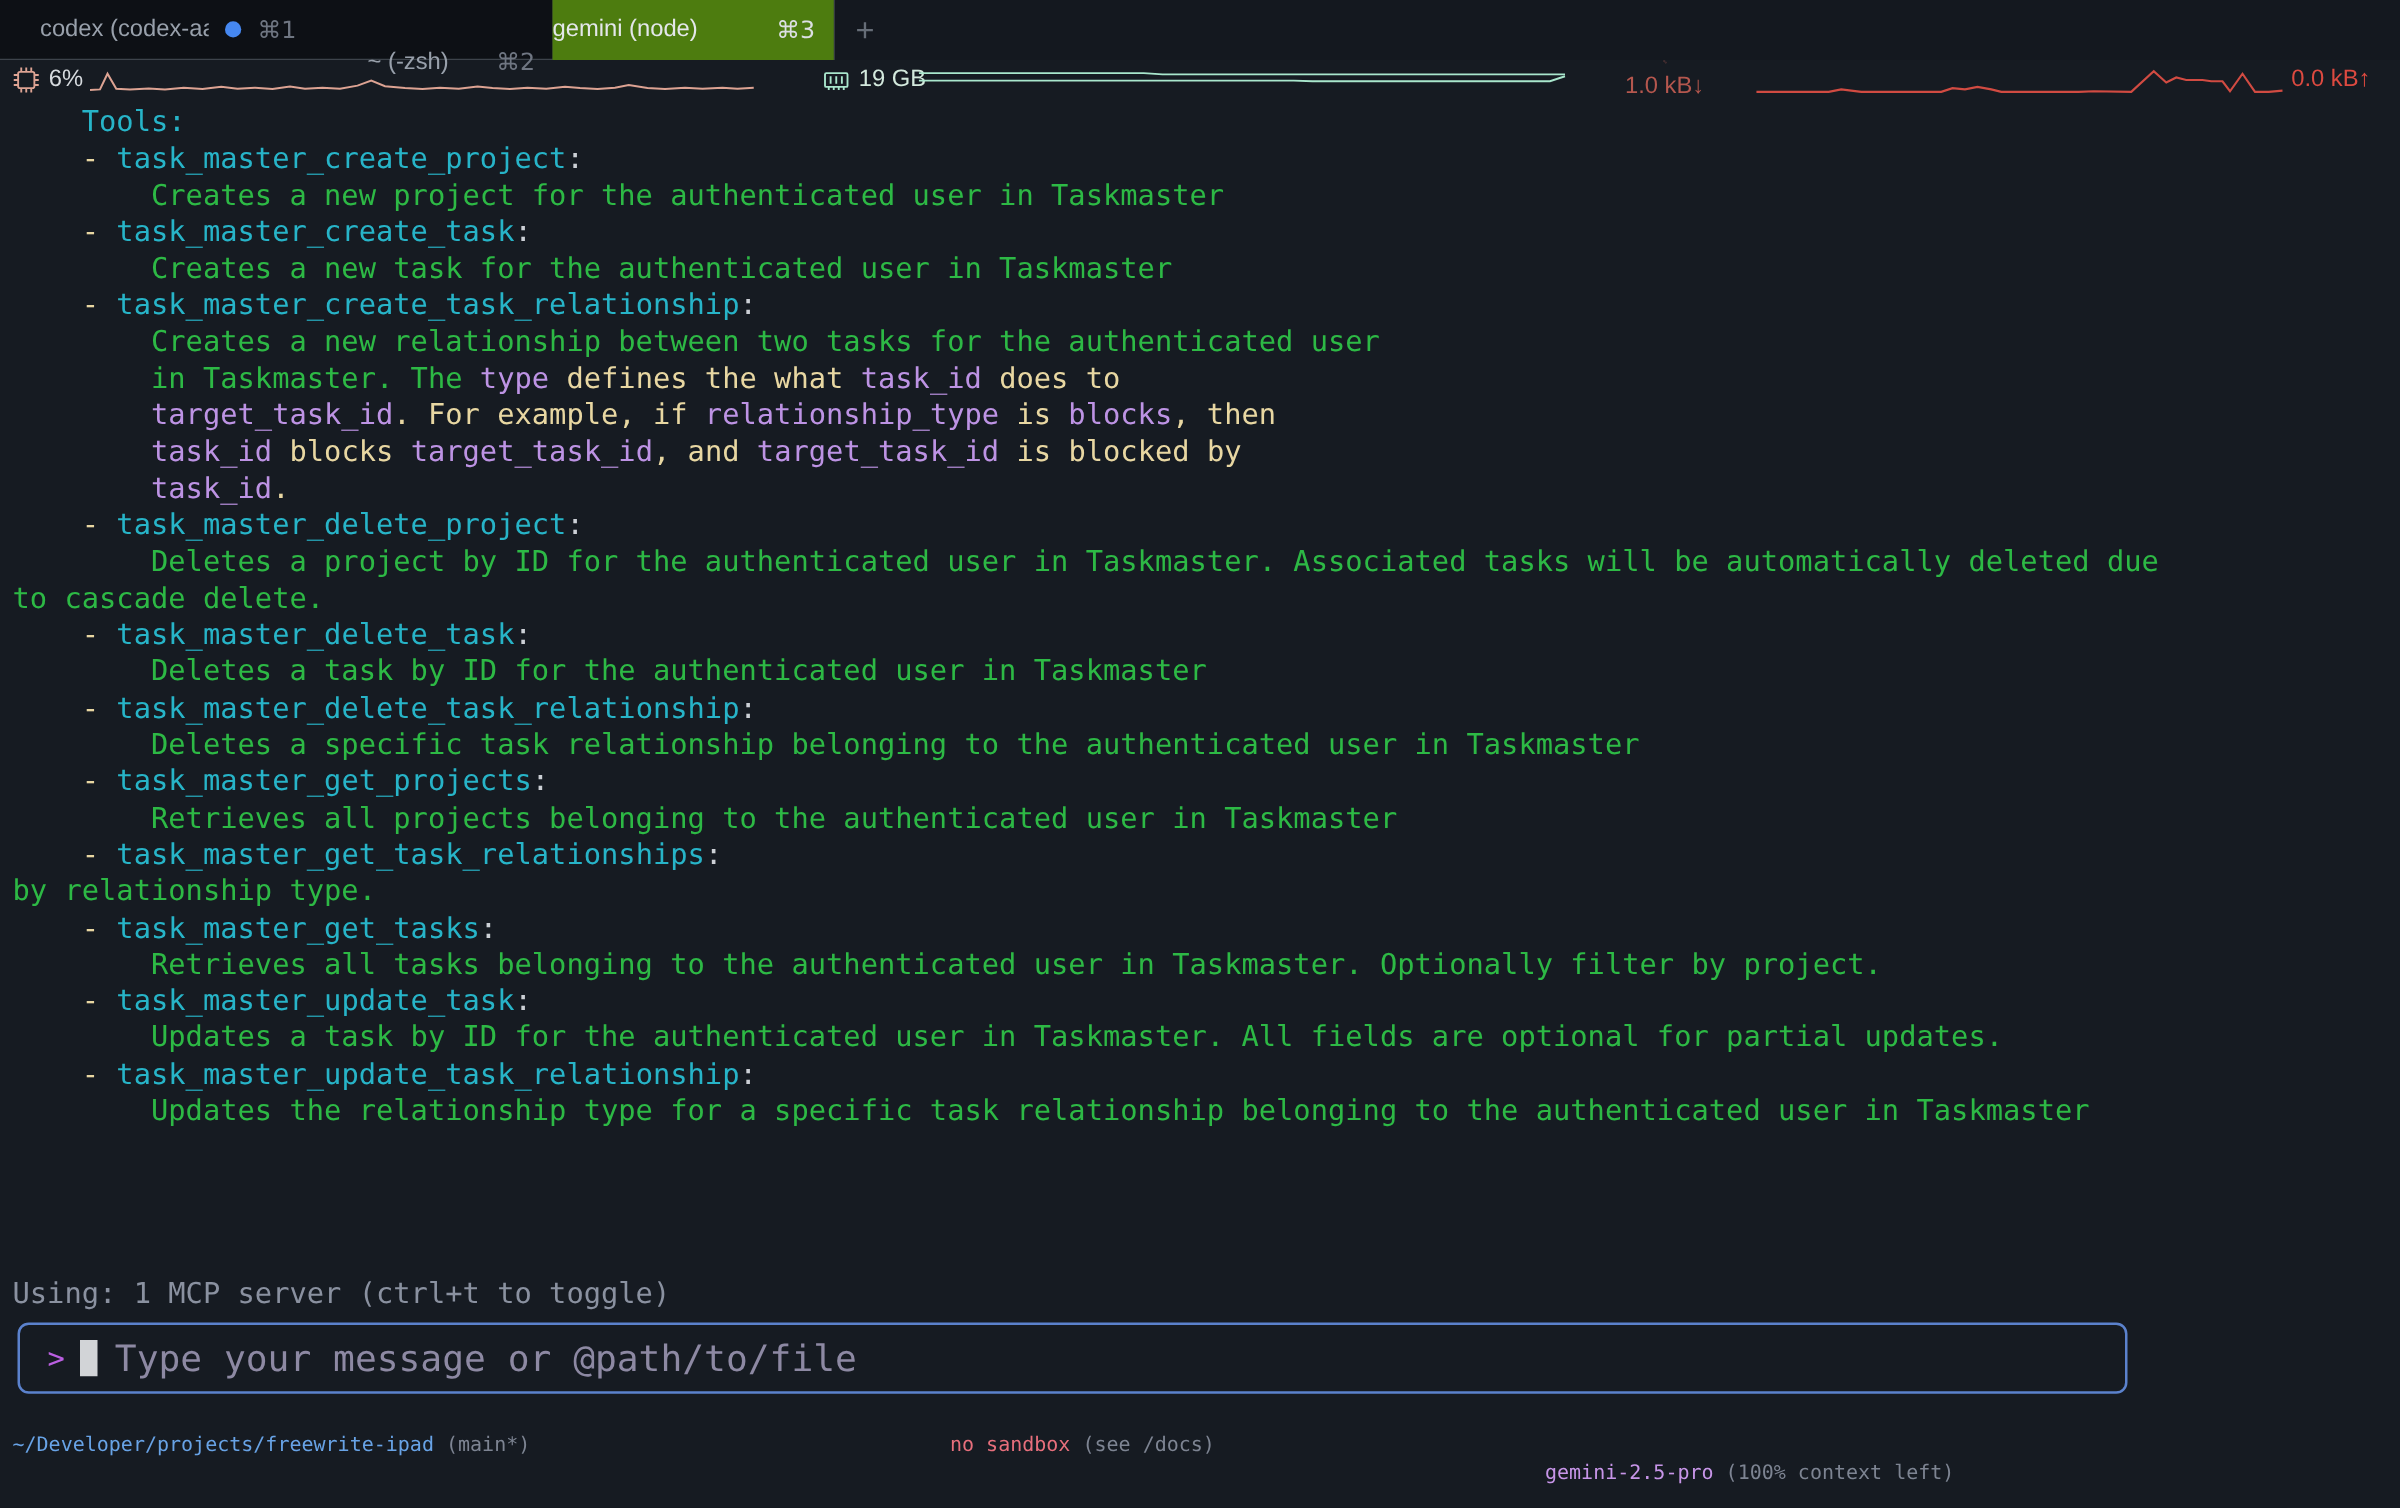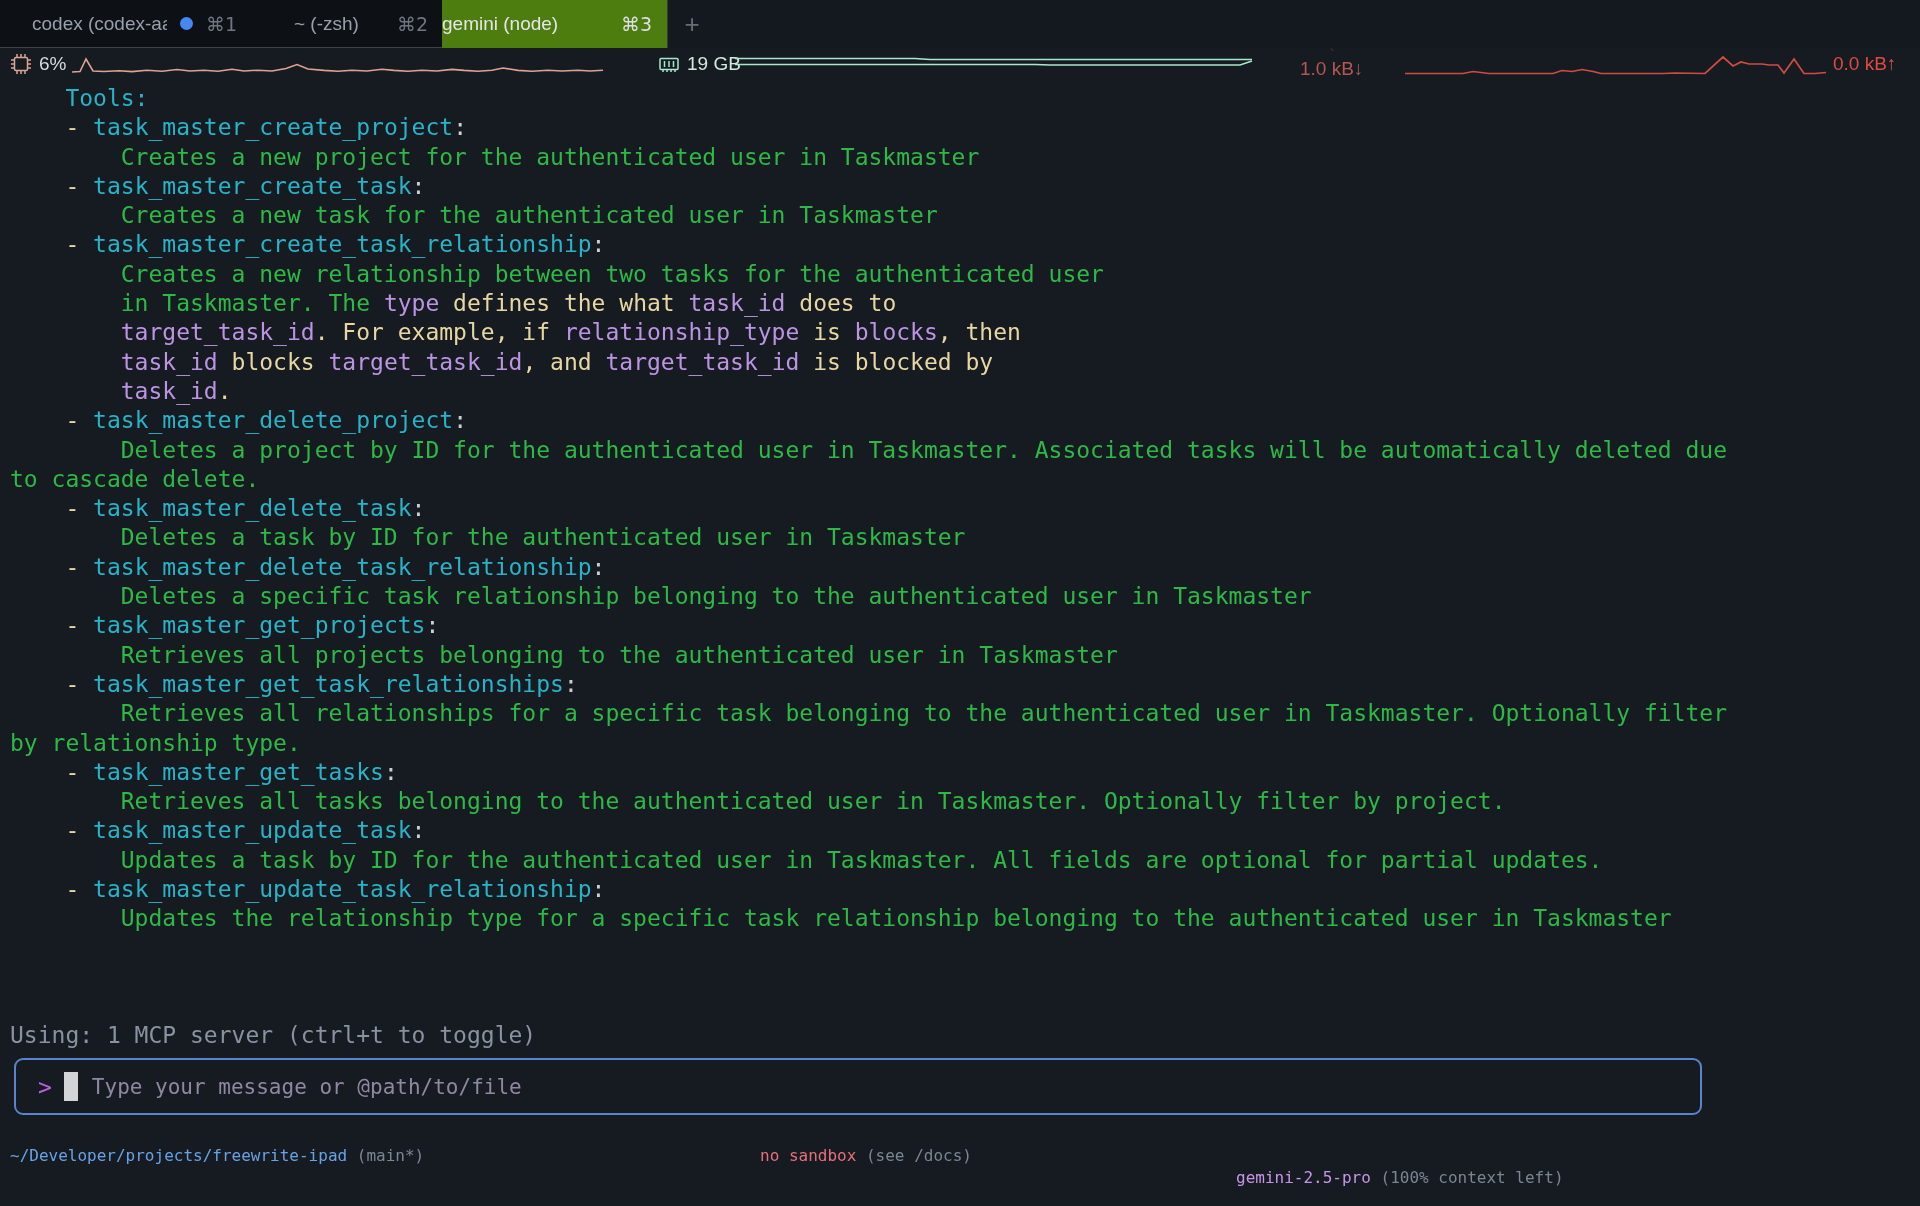--- a/index.html
+++ b/index.html
@@ -7,21 +7,21 @@
           font-family:"DejaVu Sans Mono",monospace;}
   
   #tabbar{position:absolute;left:0;top:0;width:1920px;height:48px;background:#14181f;
           font-family:"Liberation Sans","DejaVu Sans",sans-serif;font-size:19px;}
   #inactive-tabs{position:absolute;left:0;top:0;width:442px;height:47px;background:#0d1015;
           border-right:1px solid #3d434b;border-bottom:1px solid #3d434b;display:flex;}
   .tab{display:flex;align-items:center;height:100%;color:#98a0ab;}
   .tab .shortcut{color:#6f7682;font-family:"DejaVu Sans",sans-serif;}
   #tab-1{width:280px;padding-left:32px;gap:13px;box-sizing:border-box;}
   #tab-1 .tab-label{max-width:135px;overflow:hidden;white-space:nowrap;}
-  #tab-2{width:162px;justify-content:space-between;padding:0 14px;box-sizing:border-box;flex:1;}
+  #tab-2{width:162px;justify-content:space-between;padding:0 14px;box-sizing:border-box;flex:1;margin-top:26px;}
   #tab-active{position:absolute;left:442px;top:0;width:226px;height:48px;background:#4d7c0f;
           border-right:1px solid #343a42;display:flex;align-items:center;justify-content:space-between;
           padding-right:15px;box-sizing:border-box;color:#e4e7ea;}
   #tab-active .shortcut{color:#dcdfe3;font-family:"DejaVu Sans",sans-serif;}
   .blue-dot{width:13px;height:13px;border-radius:50%;background:#4688f1;}
   #new-tab-btn{position:absolute;left:672px;top:0;height:48px;width:40px;display:flex;align-items:center;
           justify-content:center;color:#666d77;font-size:26px;font-weight:300;}
   
   #statusrow{position:absolute;left:0;top:48px;width:1920px;height:32px;
           font-family:"Liberation Sans","DejaVu Sans",sans-serif;font-size:19px;}
@@ -38,21 +38,21 @@
   #term{position:absolute;left:0;top:84px;width:1920px;padding:0 10px;box-sizing:border-box;
         font-size:23px;line-height:29.3px;}
   .term-line{white-space:pre;height:29.3px;}
   .c-cy{color:#27b4c8}.c-gr{color:#2db945}.c-pu{color:#bd93e4}.c-cr{color:#e8d7a2}.c-wh{color:#ccd0d6}
   #mcp-line{position:absolute;left:10px;top:1022px;font-size:23px;color:#8a91a0;white-space:pre;}
   
   #input-box{position:absolute;left:14px;top:1058px;width:1688px;height:57px;border:2px solid #5b82cd;
         border-radius:9px;box-sizing:border-box;display:flex;align-items:center;padding-left:22px;}
   #prompt-char{color:#bb5fe2;font-size:23px;}
   #cursor-block{width:14px;height:29px;background:#d2d4d7;margin-left:12px;}
-  #input-placeholder{color:#8d89a3;font-size:21px;margin-left:14px;}
+  #input-placeholder{color:#8d89a3;font-size:29px;margin-left:14px;}
   
   #footer{position:absolute;left:0;top:1146px;width:1920px;height:30px;font-size:16px;white-space:pre;}
   .fseg{position:absolute;top:0;}
   #footer-left{left:10px;}
   #footer-mid{left:760px;}
   #footer-right{left:1236px;margin-top:22px;}
   .f-path{color:#68a3e6}.f-gray{color:#7d8492}.f-red{color:#e76f7c}.f-model{color:#c795e8}
 </style>
 </head>
 <body>
@@ -138,21 +138,20 @@
       <div class="term-line"><span class="c-cr">    - </span><span class="c-cy">task_master_delete_project</span><span class="c-wh">:</span></div>
       <div class="term-line"><span class="c-gr">        Deletes a project by ID for the authenticated user in Taskmaster. Associated tasks will be automatically deleted due</span></div>
       <div class="term-line"><span class="c-gr">to cascade delete.</span></div>
       <div class="term-line"><span class="c-cr">    - </span><span class="c-cy">task_master_delete_task</span><span class="c-wh">:</span></div>
       <div class="term-line"><span class="c-gr">        Deletes a task by ID for the authenticated user in Taskmaster</span></div>
       <div class="term-line"><span class="c-cr">    - </span><span class="c-cy">task_master_delete_task_relationship</span><span class="c-wh">:</span></div>
       <div class="term-line"><span class="c-gr">        Deletes a specific task relationship belonging to the authenticated user in Taskmaster</span></div>
       <div class="term-line"><span class="c-cr">    - </span><span class="c-cy">task_master_get_projects</span><span class="c-wh">:</span></div>
       <div class="term-line"><span class="c-gr">        Retrieves all projects belonging to the authenticated user in Taskmaster</span></div>
       <div class="term-line"><span class="c-cr">    - </span><span class="c-cy">task_master_get_task_relationships</span><span class="c-wh">:</span></div>
-      <div class="term-line"><span class="c-gr">        Retrieves all relationships for a specific task belonging to the authenticated user in Taskmaster. Optionally filter</span></div>
       <div class="term-line"><span class="c-gr">by relationship type.</span></div>
       <div class="term-line"><span class="c-cr">    - </span><span class="c-cy">task_master_get_tasks</span><span class="c-wh">:</span></div>
       <div class="term-line"><span class="c-gr">        Retrieves all tasks belonging to the authenticated user in Taskmaster. Optionally filter by project.</span></div>
       <div class="term-line"><span class="c-cr">    - </span><span class="c-cy">task_master_update_task</span><span class="c-wh">:</span></div>
       <div class="term-line"><span class="c-gr">        Updates a task by ID for the authenticated user in Taskmaster. All fields are optional for partial updates.</span></div>
       <div class="term-line"><span class="c-cr">    - </span><span class="c-cy">task_master_update_task_relationship</span><span class="c-wh">:</span></div>
       <div class="term-line"><span class="c-gr">        Updates the relationship type for a specific task relationship belonging to the authenticated user in Taskmaster</span></div>
     </div>
 
   <div id="mcp-line">Using: 1 MCP server (ctrl+t to toggle)</div>

